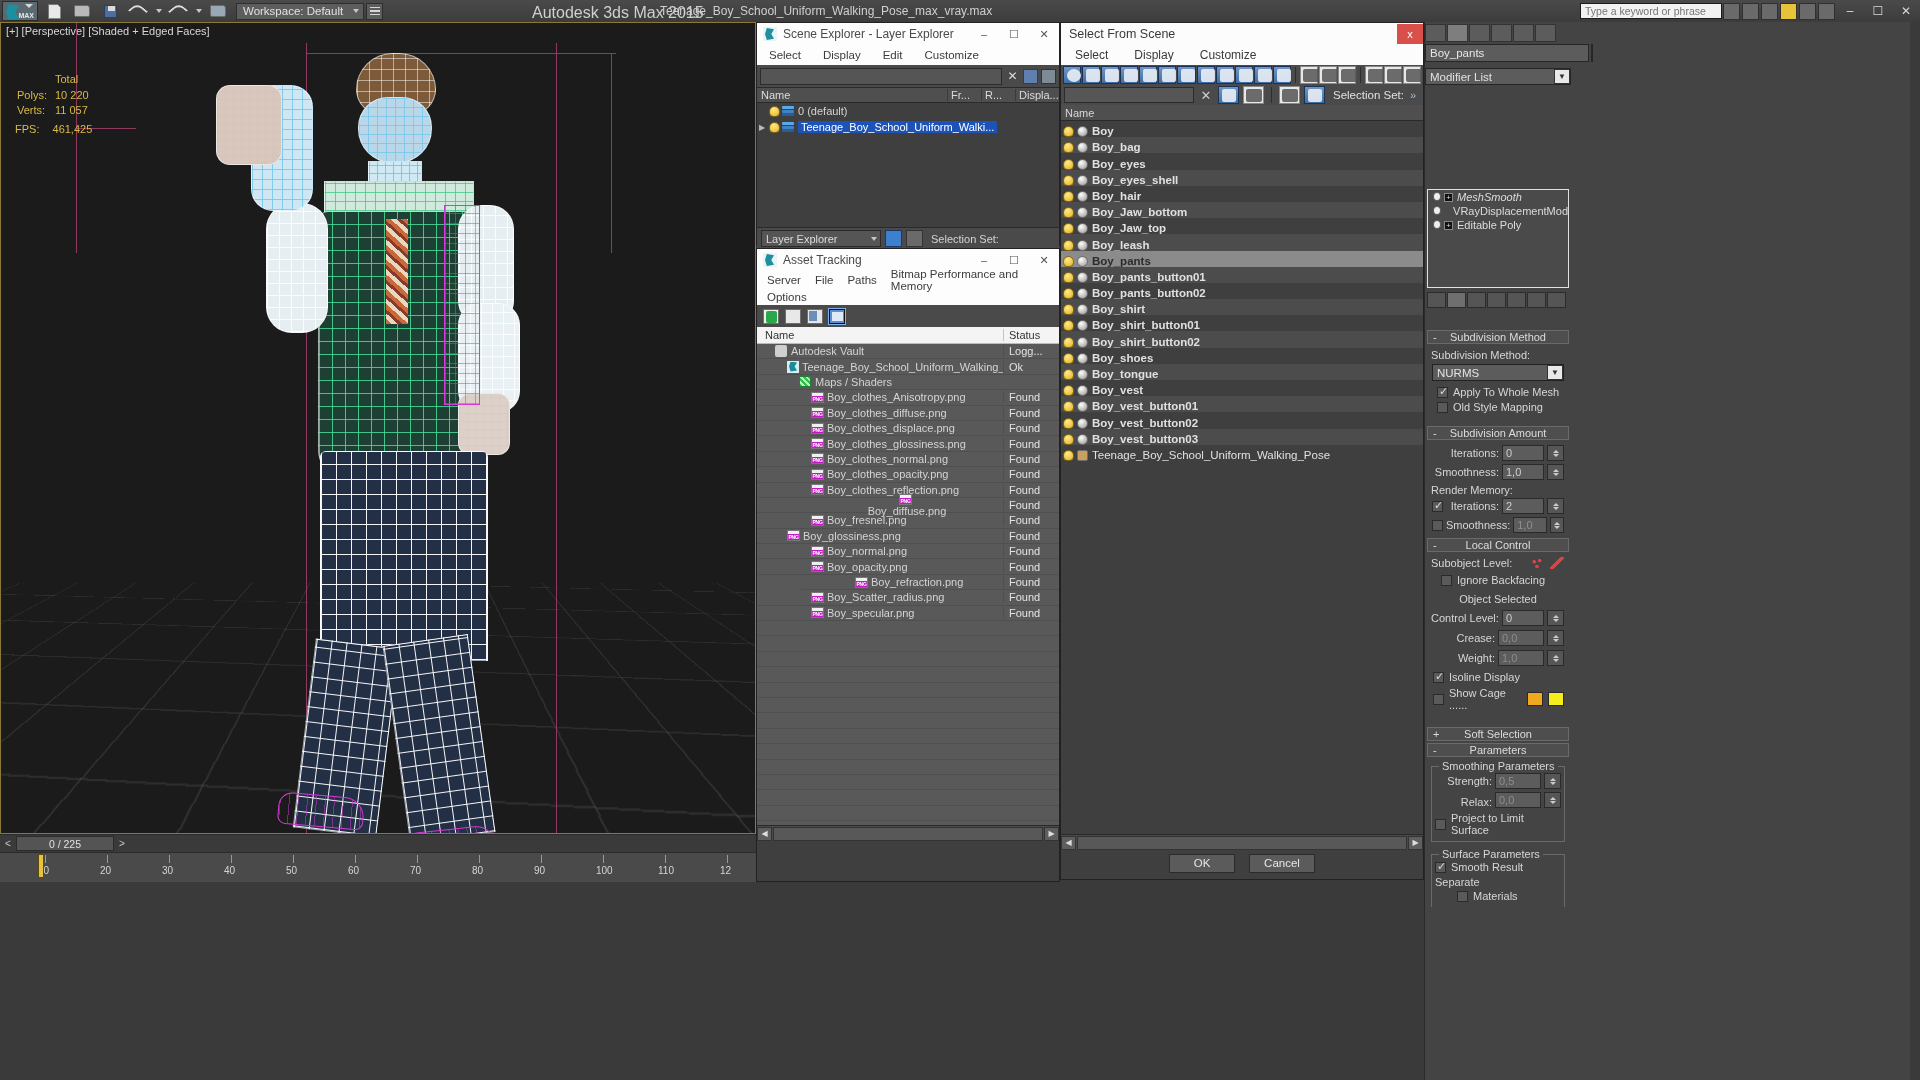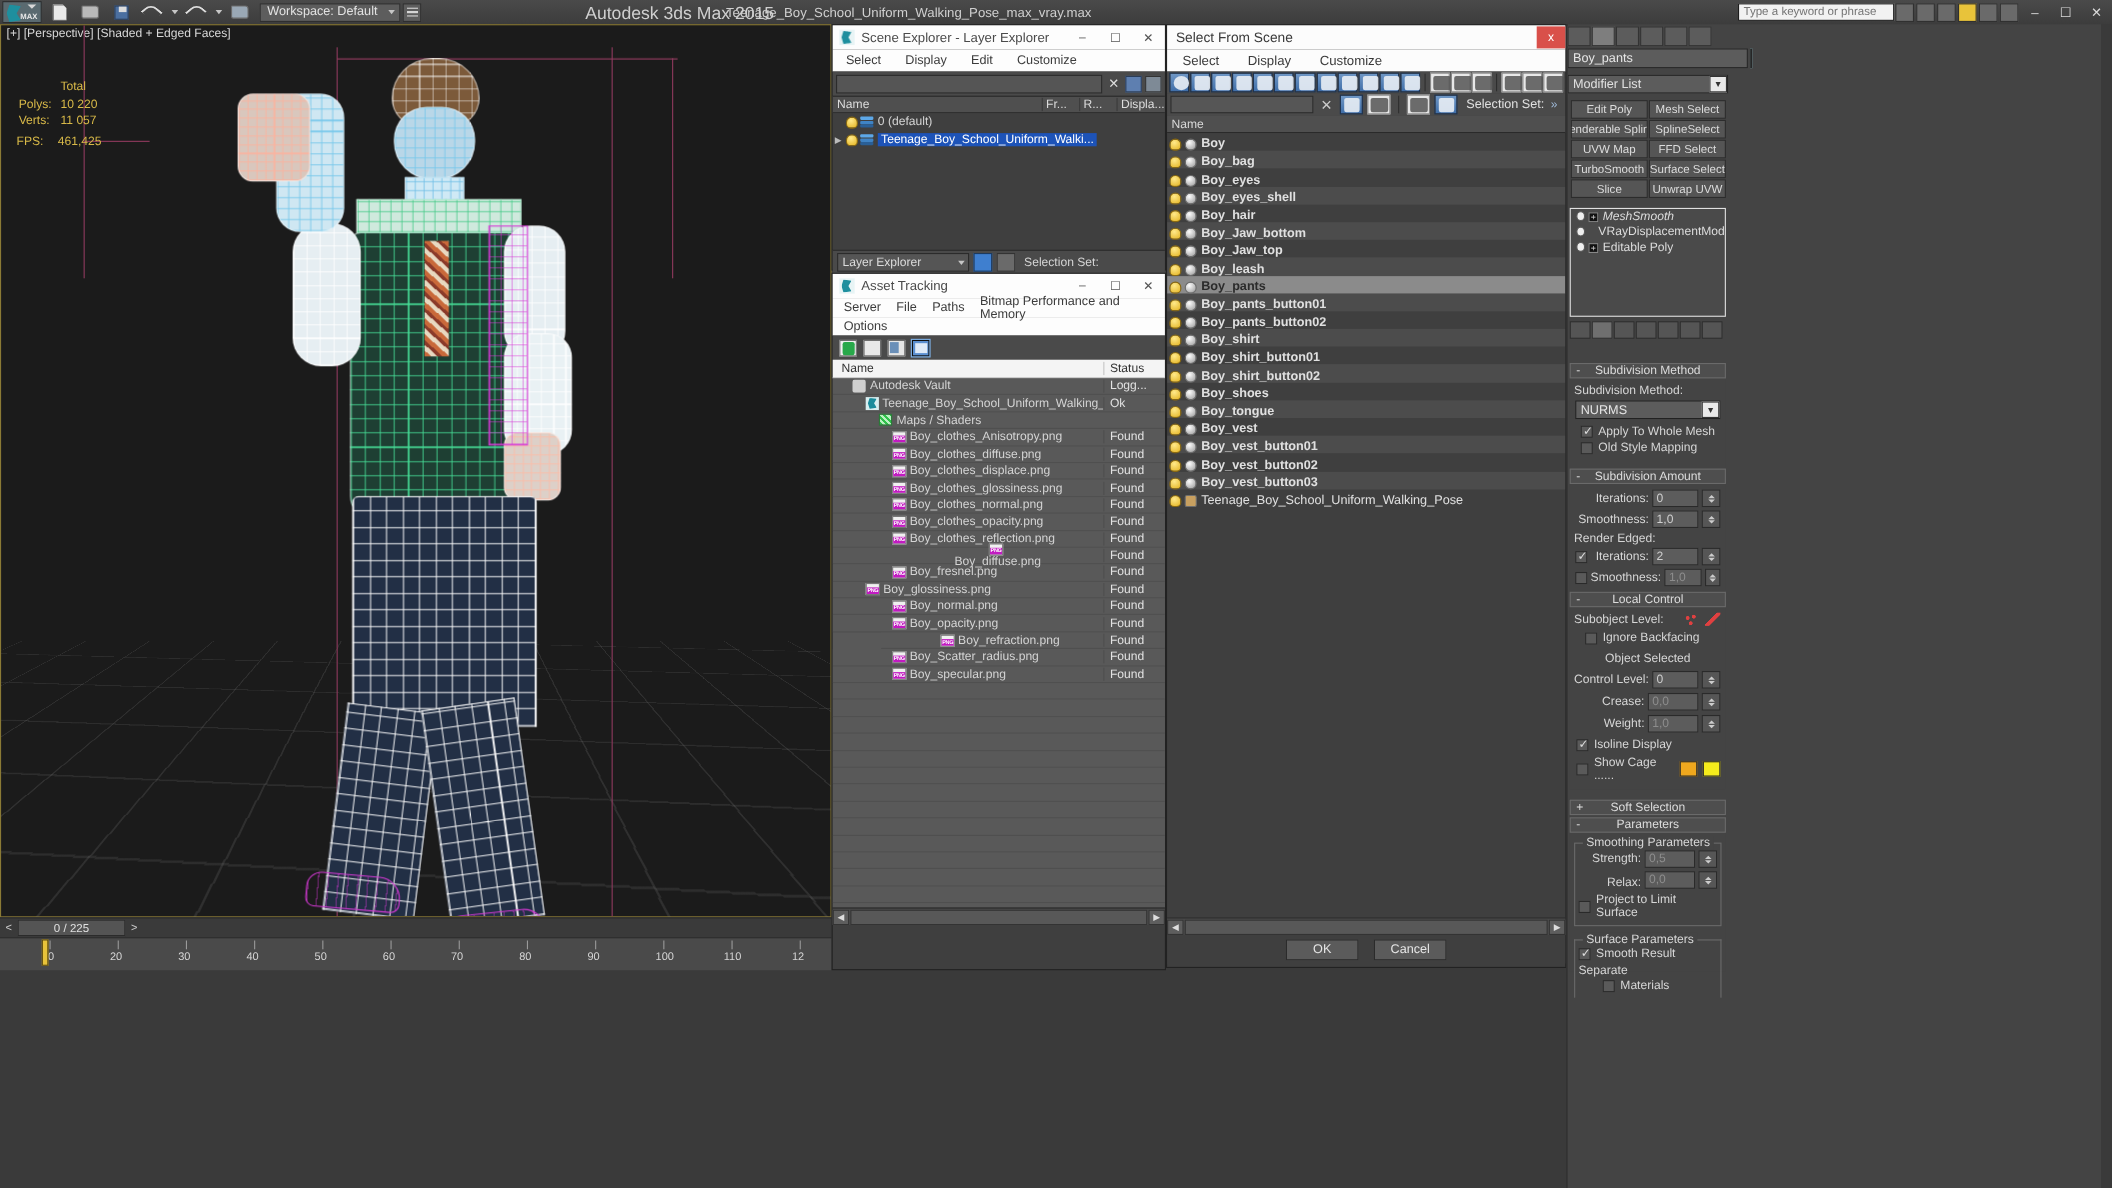--- a/index.html
+++ b/index.html
@@ -960,32 +960,20 @@
   <div class="nameRow">
     <input class="nameIn" value="Boy_pants" style="">
     <div class="colorSw"></div>
   </div>
 
   <div class="modListRow">
     <span>Modifier List</span>
     <span class="chev">▼</span>
   </div>
 
-  <div class="modGrid" id="mod-grid">
-      <div class="modBtn">Edit Poly</div>
-      <div class="modBtn">Mesh Select</div>
-      <div class="modBtn">enderable Splin</div>
-      <div class="modBtn">SplineSelect</div>
-      <div class="modBtn">UVW Map</div>
-      <div class="modBtn">FFD Select</div>
-      <div class="modBtn">TurboSmooth</div>
-      <div class="modBtn">Surface Select</div>
-      <div class="modBtn">Slice</div>
-      <div class="modBtn">Unwrap UVW</div>
-    </div>
 
   <div class="stackBox" id="stack-box">
       <div class="stackRow">
         <span class="lightOn"></span>
         <span class="plusBox">+</span>
         <span style="font-style: italic;">MeshSmooth</span>
       </div>
       <div class="stackRow">
         <span class="lightOn"></span>
         <span style="display: inline-block; width: 13px;"></span>
@@ -1042,21 +1030,21 @@
         </div>
     </div>
     <div style="display:flex;align-items:center;justify-content:flex-end;gap:3px;margin:3px 5px 0 0">
       <span class="lbl">Smoothness:</span>
       <div class="numIn" style="width:42px">1,0</div>
       <div class="spin">
           <i class="u"></i>
           <i class="d"></i>
         </div>
     </div>
-    <div class="lbl" style="margin:4px 0 2px 4px">Render Edged:</div>
+    <div class="lbl" style="margin:4px 0 2px 4px">Render Memory:</div>
     <div style="display:flex;align-items:center;gap:3px;margin:0 5px 0 5px">
       <div class="cb on"></div>
       <span class="lbl" style="margin-left:auto">Iterations:</span>
       <div class="numIn" style="width:42px">2</div>
       <div class="spin">
           <i class="u"></i>
           <i class="d"></i>
         </div>
     </div>
     <div style="display:flex;align-items:center;gap:3px;margin:3px 5px 0 5px">

